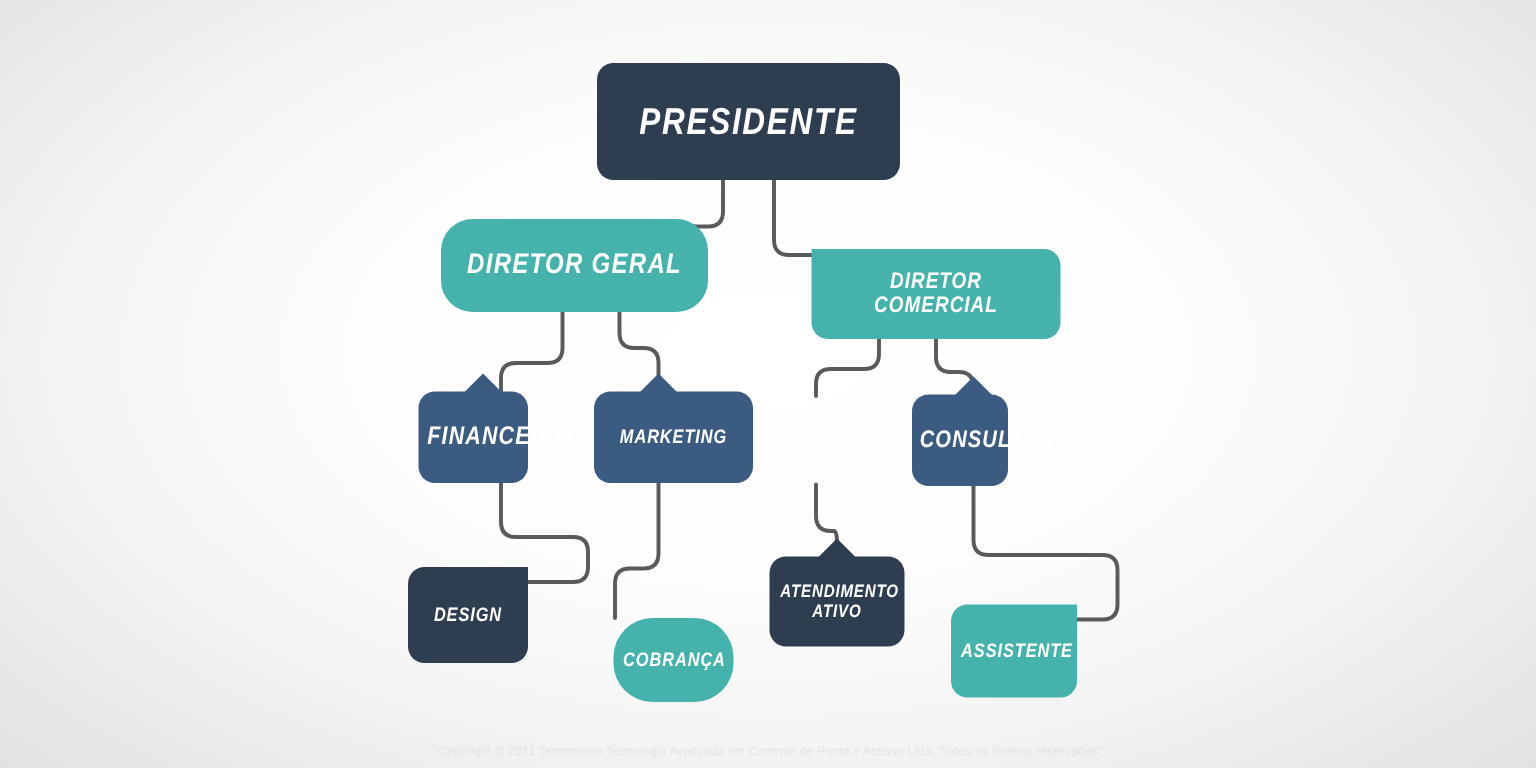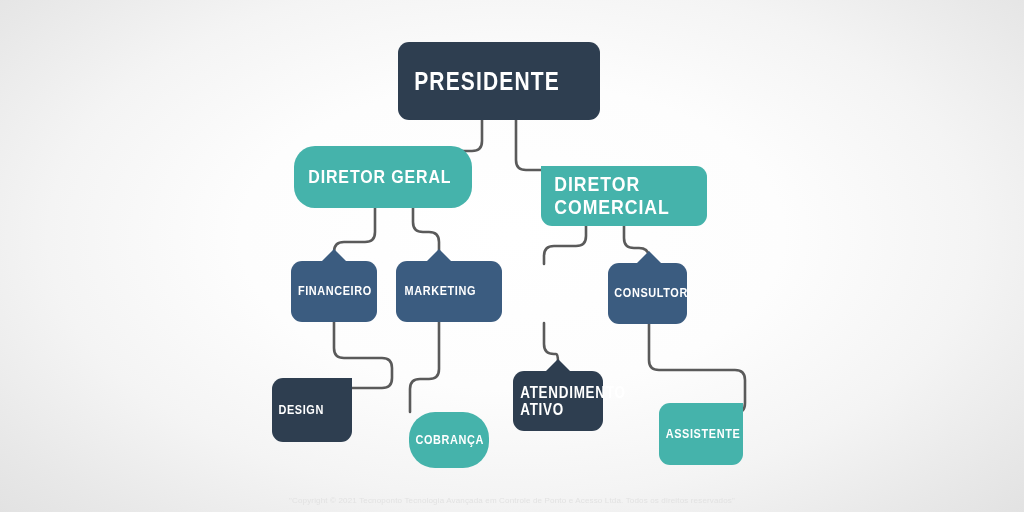--- a/index.html
+++ b/index.html
@@ -41,25 +41,27 @@
     height: 512px;
   }
 
   .node {
     position: absolute;
     display: flex;
     align-items: center;
     justify-content: center;
     box-sizing: border-box;
     color: #ffffff;
+    text-align: center;
     text-transform: uppercase;
     letter-spacing: 0.055em;
     font-weight: bold;
     font-stretch: condensed;
     line-height: 1.08;
+    font-style: italic;
     -webkit-font-smoothing: antialiased;
   }
   .node .node-label {
     display: block;
     width: 100%;
     white-space: pre-line;
     transform: scaleX(0.84);
   }
 
   
@@ -130,56 +132,56 @@
   <div id="node-layer">
 
     <div class="node c-navy r-all" style="left:398px; top:42px; width:202px; height:78px; font-size:25px;">
       <span class="node-label">PRESIDENTE</span>
     </div>
 
     <div class="node c-teal r-not-tr" style="left:294px; top:146px; width:178px; height:62px; font-size:19px;border-radius:21px;">
       <span class="node-label">DIRETOR GERAL</span>
     </div>
 
-    <div class="node c-teal r-not-tl" style="left:541px; top:166px; width:166px; height:60px; font-size:21px;">
+    <div class="node c-teal r-not-tl" style="left:541px; top:166px; width:166px; height:60px; font-size:15px;">
       <span class="node-label">DIRETOR
 COMERCIAL</span>
     </div>
 
-    <div class="node c-steel r-all" style="left:291px; top:261px; width:86px; height:61px; font-size:13px;">
+    <div class="node c-steel r-all" style="left:279px; top:261px; width:73px; height:61px; font-size:17px;">
       <span class="tail-up c-steel-tail" style="left:30px;"></span>
       <span class="node-label">FINANCEIRO</span>
     </div>
 
     <div class="node c-steel r-all" style="left:396px; top:261px; width:106px; height:61px; font-size:13px;">
       <span class="tail-up c-steel-tail" style="left:30px;"></span>
       <span class="node-label">MARKETING</span>
     </div>
 
 
-    <div class="node c-steel r-all" style="left:608px; top:263px; width:79px; height:61px; font-size:13px;">
+    <div class="node c-steel r-all" style="left:608px; top:263px; width:64px; height:61px; font-size:16px;">
       <span class="tail-up c-steel-tail" style="left:28px;"></span>
       <span class="node-label">CONSULTOR</span>
     </div>
 
     <div class="node c-navy r-not-tr" style="left:272px; top:378px; width:80px; height:64px; font-size:13px;">
       <span class="node-label">DESIGN</span>
     </div>
 
     <div class="node c-teal r-not-tl" style="left:409px; top:412px; width:80px; height:56px; font-size:13px;border-radius:26px;">
       <span class="node-label">COBRANÇA</span>
     </div>
 
-    <div class="node c-navy r-all" style="left:513px; top:371px; width:90px; height:60px; font-size:16px;">
+    <div class="node c-navy r-all" style="left:513px; top:371px; width:90px; height:60px; font-size:12px;">
       <span class="tail-up c-navy-tail" style="left:32px;"></span>
       <span class="node-label">ATENDIMENTO
 ATIVO</span>
     </div>
 
-    <div class="node c-teal r-not-tr" style="left:659px; top:403px; width:84px; height:62px; font-size:13px;">
+    <div class="node c-teal r-not-tr" style="left:634px; top:403px; width:84px; height:62px; font-size:13px;">
       <span class="node-label">ASSISTENTE</span>
     </div>
 
   </div>
 
   <div id="footer-copyright">"Copyright © 2021 Tecnoponto Tecnologia Avançada em Controle de Ponto e Acesso Ltda. Todos os direitos reservados"</div>
 
 </div>
 
 </body></html>

